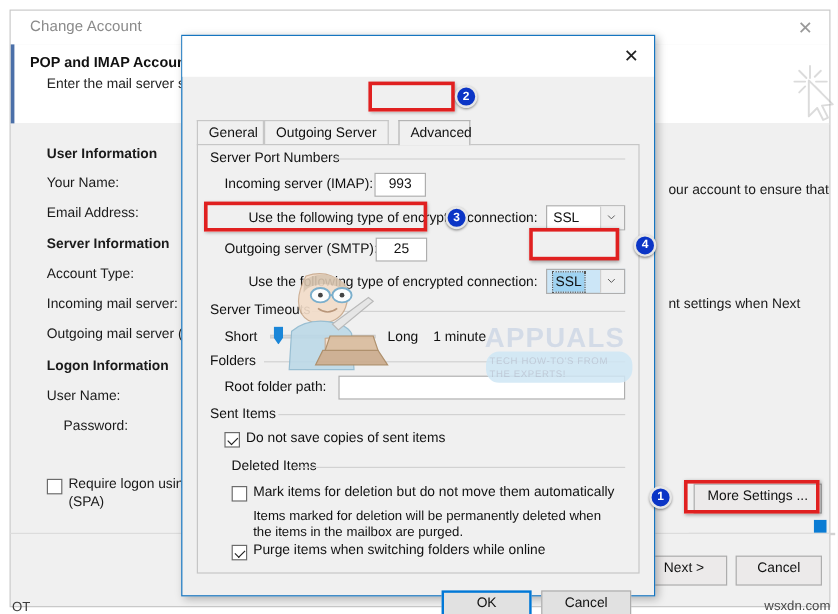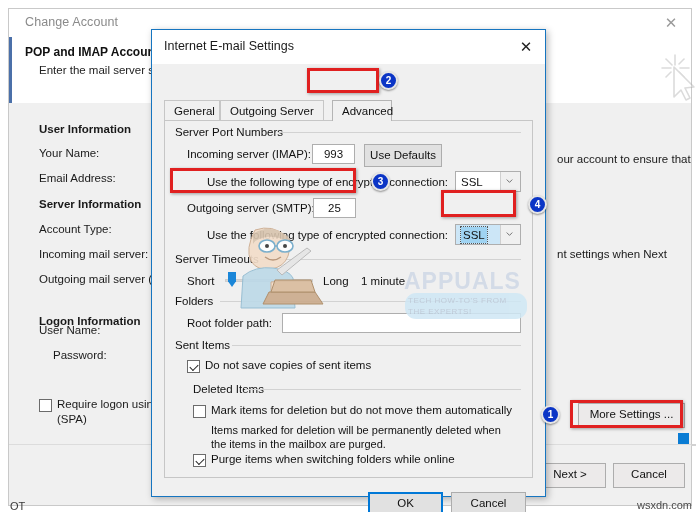--- a/index.html
+++ b/index.html
@@ -175,21 +175,21 @@
 
     <div class="bgwin-body">
 
       <div class="lbl b" style="left:30px;top:20px;">User Information</div>
       <div class="lbl" style="left:30px;top:44px;">Your Name:</div>
       <div class="lbl" style="left:30px;top:69px;">Email Address:</div>
       <div class="lbl b" style="left:30px;top:95px;">Server Information</div>
       <div class="lbl" style="left:30px;top:120px;">Account Type:</div>
       <div class="lbl" style="left:30px;top:145px;">Incoming mail server:</div>
       <div class="lbl" style="left:30px;top:170px;">Outgoing mail server (S</div>
-      <div class="lbl b" style="left:30px;top:212px;">Logon Information</div>
+      <div class="lbl b" style="left:30px;top:196px;">Logon Information</div>
       <div class="lbl" style="left:30px;top:221px;">User Name:</div>
       <div class="lbl" style="left:44px;top:246px;">Password:</div>
 
       <div class="cb" style="left:30px;top:296px;"></div>
       <div class="lbl" style="left:48px;top:295px;">Require logon using</div>
       <div class="lbl" style="left:48px;top:310px;">(SPA)</div>
 
       <div class="lbl" style="left:548px;top:50px;">our account to ensure that</div>
       <div class="lbl" style="left:548px;top:145px;">nt settings when Next</div>
 
@@ -222,38 +222,36 @@
       </g>
       <path d="M15 16 L15 46 L22 39 L27 49 L31 47 L26 37 L35 36 Z" fill="#ffffff" stroke="#b0b0b0" stroke-width="1.6" stroke-linejoin="round"></path>
     </svg>
   </div>
 
   <div style="position:absolute;left:10px;bottom:0px;font-size:11px;color:#3a3a3a;">OT</div>
 
   <div class="dlg">
 
     <div class="dlg-title">
-      <div class="t">Internet E-mail Settings</div>
       <div class="dlg-close">✕</div>
     </div>
 
     <div class="tabs">
       <div class="tab" style="left:0px;width:56px;">General</div>
       <div class="tab" style="left:56px;width:104px;">Outgoing Server</div>
       <div class="tab sel" style="left:168px;width:60px;">Advanced</div>
     </div>
 
     <div class="tabpage">
 
       <div class="grp" style="left:10px;top:5px;">Server Port Numbers</div>
       <div class="grpline" style="left:113px;top:11px;width:243px;"></div>
 
       <div class="dlbl" style="left:22px;top:27px;">Incoming server (IMAP):</div>
       <div class="tbox" style="left:147px;top:23px;width:43px;text-align:center;padding-left:0;">993</div>
-      <div class="dbtn" style="left:199px;top:23px;width:78px;">Use Defaults</div>
 
       <div class="dlbl" style="left:42px;top:55px;">Use the following type of encrypted connection:</div>
       <div class="combo" style="left:290px;top:50px;width:66px;">
         <div class="val">SSL</div>
         <div class="arrowbox">
           <svg class="arrow" viewBox="0 0 8 5">
               <path d="M0.5 0.7 L4 4.2 L7.5 0.7" fill="none" stroke="#555" stroke-width="1"></path>
             </svg>
         </div>
       </div>

